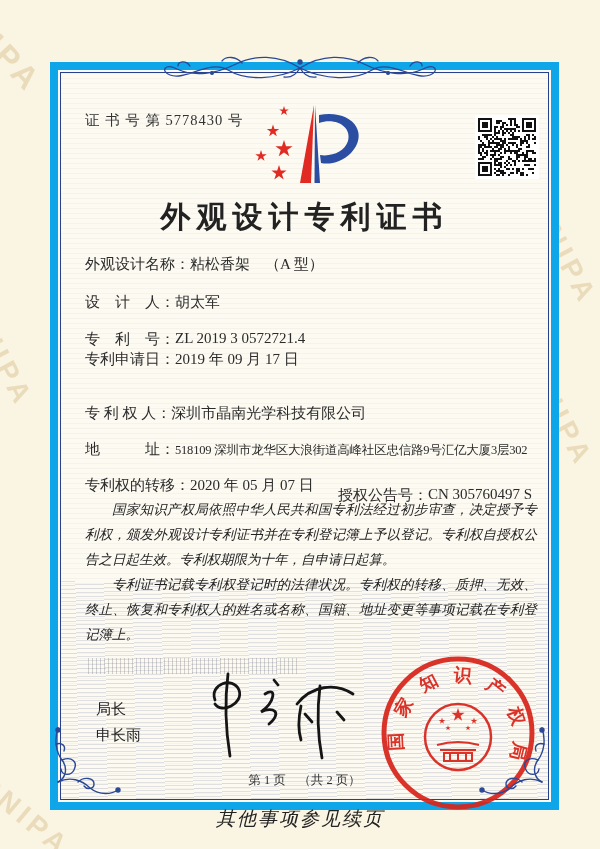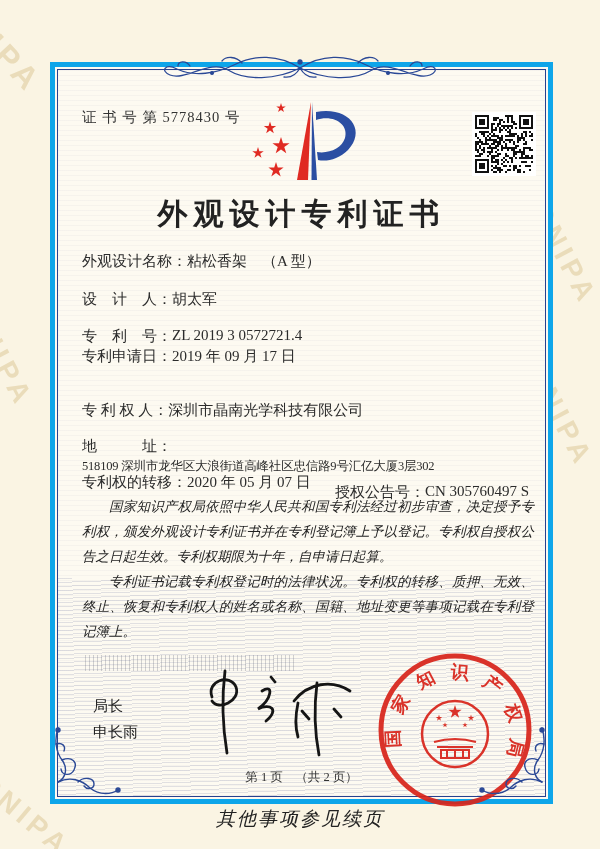--- a/index.html
+++ b/index.html
@@ -18,21 +18,21 @@
   .wm1{left:-34px;top:-14px;transform:rotate(47deg);}
   .wm2{left:-12px;top:300px;transform:rotate(62deg);font-size:28px;}
   .wm3{left:552px;top:198px;transform:rotate(62deg);font-size:28px;}
   .wm4{left:548px;top:360px;transform:rotate(62deg);font-size:28px;}
   .wm5{left:-8px;top:768px;transform:rotate(40deg);font-size:28px;}
   .wm-pink{
     position:absolute;left:190px;top:70px;width:220px;height:220px;border-radius:50%;
     background:radial-gradient(circle,rgba(226,120,110,0) 52%,rgba(226,120,110,.12) 56%,rgba(226,120,110,0) 60%,rgba(226,120,110,.12) 66%,rgba(226,120,110,0) 70%);
   }
   
-  .frame{position:absolute;left:50px;top:62px;width:493px;height:732px;border:5px solid #0ea5e9;background:#fdfaf1;}
+  .frame{position:absolute;left:50px;top:62px;width:493px;height:732px;border:8px solid #0ea5e9;background:#fdfaf1;}
   .frame-inner{position:absolute;inset:2px;border:1px solid #27418f;}
   .content{
     position:absolute;inset:3px;
     background:repeating-linear-gradient(180deg,rgba(150,148,176,.07) 0 1px,transparent 1px 5px);
   }
   .guilloche{
     position:absolute;left:0;right:0;bottom:0;height:218px;pointer-events:none;
     background:repeating-linear-gradient(178deg,rgba(124,130,168,.22) 0 1px,transparent 1px 4px);
   }
   
@@ -42,21 +42,21 @@
   .qr svg{display:block;width:100%;height:100%;}
   .title{
     position:absolute;left:0;right:0;top:124px;text-align:center;
     font-size:30px;font-weight:bold;letter-spacing:6px;color:#222;
   }
   
   .frow{position:absolute;left:24px;right:14px;display:flex;font-size:15px;white-space:pre;}
   .flabel{flex:0 0 auto;color:#2b2b2b;}
   .fvalue{color:#2b2b2b;}
   .r1{top:182px;}.r2{top:220px;}.r3{top:257px;}.r4{top:277px;}
-  .r5{top:331px;}.r6{top:367px;flex-direction:column;}.r7{top:403px;}
+  .r5{top:331px;}.r6{top:367px;}.r7{top:403px;}
   .r6 .fvalue{font-size:12.5px;letter-spacing:-0.2px;padding-top:2px;}
   .col2{position:absolute;left:253px;top:10px;display:flex;white-space:pre;}
   
   .body-text{
     position:absolute;left:24px;top:424px;width:452px;
     font-size:13.5px;line-height:25px;font-style:italic;color:#222;
     text-align:justify;
   }
   .body-text p{margin:0;text-indent:2em;}
   

